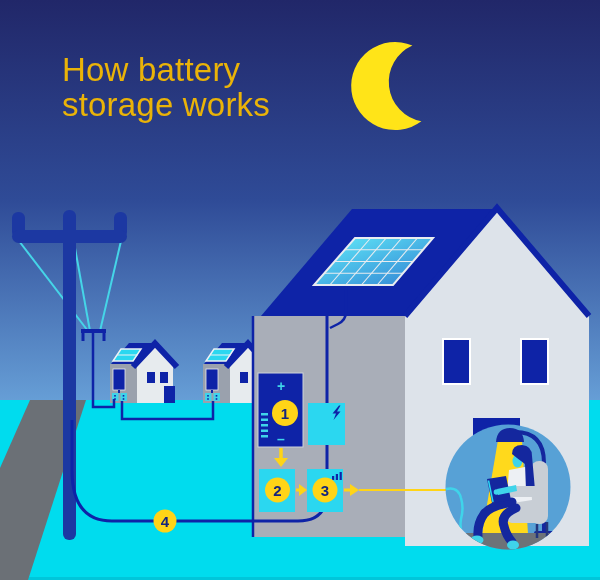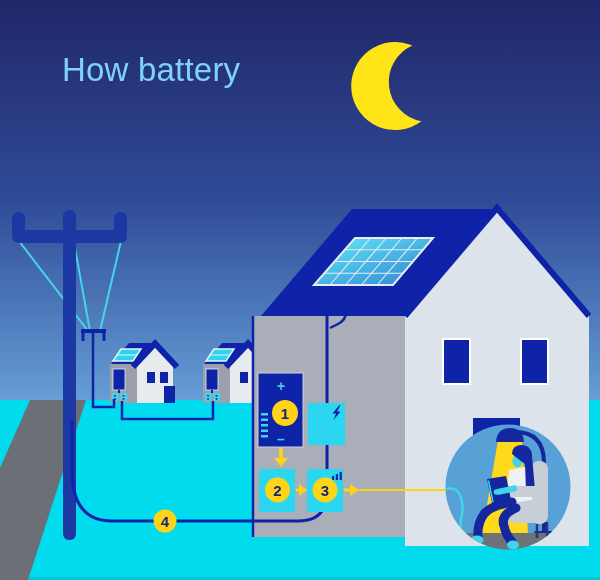--- a/index.html
+++ b/index.html
@@ -1,19 +1,19 @@
 <!DOCTYPE html>
 <html><head>
 <meta charset="utf-8">
 <style>
   html,body{margin:0;padding:0;background:#0c1442;}
   .stage{position:relative;width:600px;height:580px;overflow:hidden;
          font-family:"Liberation Sans",sans-serif;}
   .stage svg{position:absolute;left:0;top:0;display:block;}
-  .title{position:absolute;left:62px;top:52px;color:#7dd3fc;
+  .title{position:absolute;left:62px;top:52px;color:#eab308;
          font-size:33px;line-height:35px;font-weight:400;letter-spacing:.2px;
          font-family:"Liberation Sans",sans-serif;}
   .badge-num{font:bold 15px "Liberation Sans",sans-serif;fill:#14257d;
              text-anchor:middle;}
   .terminal{font:bold 14px "Liberation Sans",sans-serif;fill:#3fd4ea;
             text-anchor:middle;}
 </style>
 </head>
 <body>
 
@@ -203,14 +203,15 @@
   </g>
 
   <g>
     <circle cx="165" cy="521" r="11.5" fill="#ffd417"></circle>
     <text x="165" y="526.5" class="badge-num">4</text>
   </g>
 </svg>
 
 <div class="title">
   <div>How battery</div>
+  <div>storage works</div>
 </div>
 </div>
 
 </body></html>

